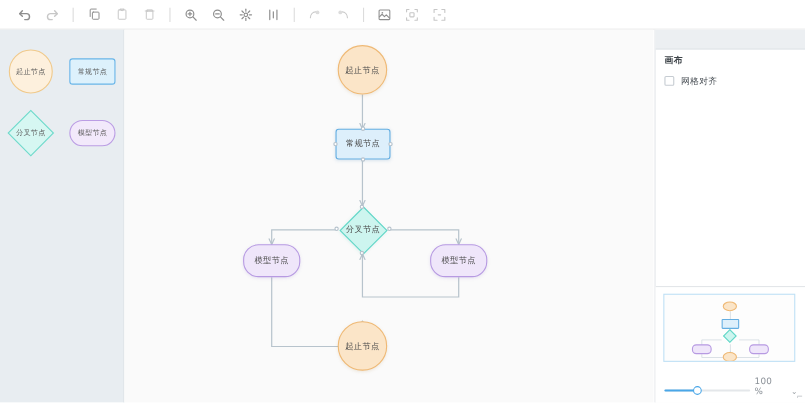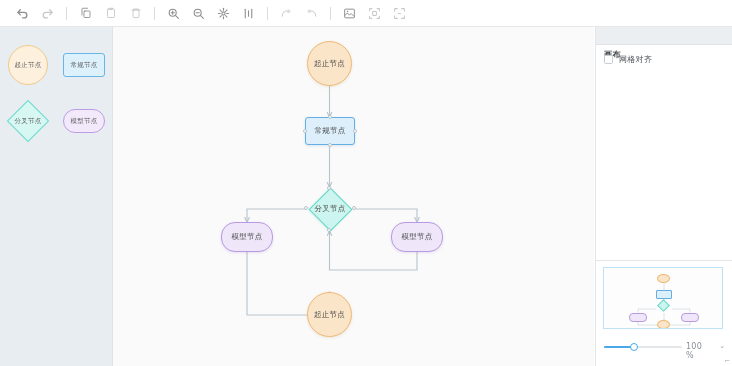--- a/index.html
+++ b/index.html
@@ -122,21 +122,21 @@
     position: absolute; left: 595px; top: 27px;
     width: 137px; height: 339px;
     background: #ffffff; border-left: 1px solid #e3e6e9;
   }
   .rp-header {
     height: 18px; background: #eceff2; border-bottom: 1px solid #e0e4e8;
     display: flex; align-items: center; padding-left: 8px;
   }
   .rp-header-title { font-size: 8px; color: #3e4449; font-weight: bold; letter-spacing: .4px; margin-top: 37px; }
   .rp-body { padding: 9px 8px; }
-  .chk-row { display: flex; align-items: center; gap: 6px; cursor: pointer; }
+  .chk-row { display: flex; align-items: center; gap: 6px; cursor: pointer; margin-top: 14px; }
   .chk-box {
     width: 9px; height: 9px; border: 1px solid #c6ccd2; border-radius: 1.5px;
     background: #fff;
   }
   .chk-label { font-size: 8px; color: #4a5056; letter-spacing: .3px; }
 
   .nav-section {
     position: absolute; left: 0; top: 233px; width: 137px; height: 106px;
     border-top: 1px solid #e3e6e9; background: #fff;
   }
@@ -147,21 +147,21 @@
   }
   .mm-node { position: absolute; }
   .mm-circle { border-radius: 50%; background: #fbe5c8; border: .5px solid #efb975; }
   .mm-rect   { border-radius: 1px; background: #ddeffb; border: .5px solid #64aee2; }
   .mm-pill   { border-radius: 4px; background: #efe6fa; border: .5px solid #b79ae2; }
   .mm-dia    { background: #cdf5ef; border: .5px solid #62d6c7; transform: rotate(45deg); }
   .mm-svg { position: absolute; left:0; top:0; }
 
   .zoom-row {
     position: absolute; left: 0; bottom: 6px; width: 137px;
-    display: flex; align-items: flex-start; padding: 0 8px; gap: 6px;
+    display: flex; align-items: flex-end; padding: 0 8px; gap: 6px;
   }
   .slider { position: relative; width: 78px; height: 10px; cursor: pointer; }
   .slider-track {
     position: absolute; top: 4px; left: 0; width: 78px; height: 2px;
     background: #e4e7ea; border-radius: 1px;
   }
   .slider-fill {
     position: absolute; top: 4px; left: 0; width: 30px; height: 2px;
     background: #4aa7e8; border-radius: 1px;
   }

